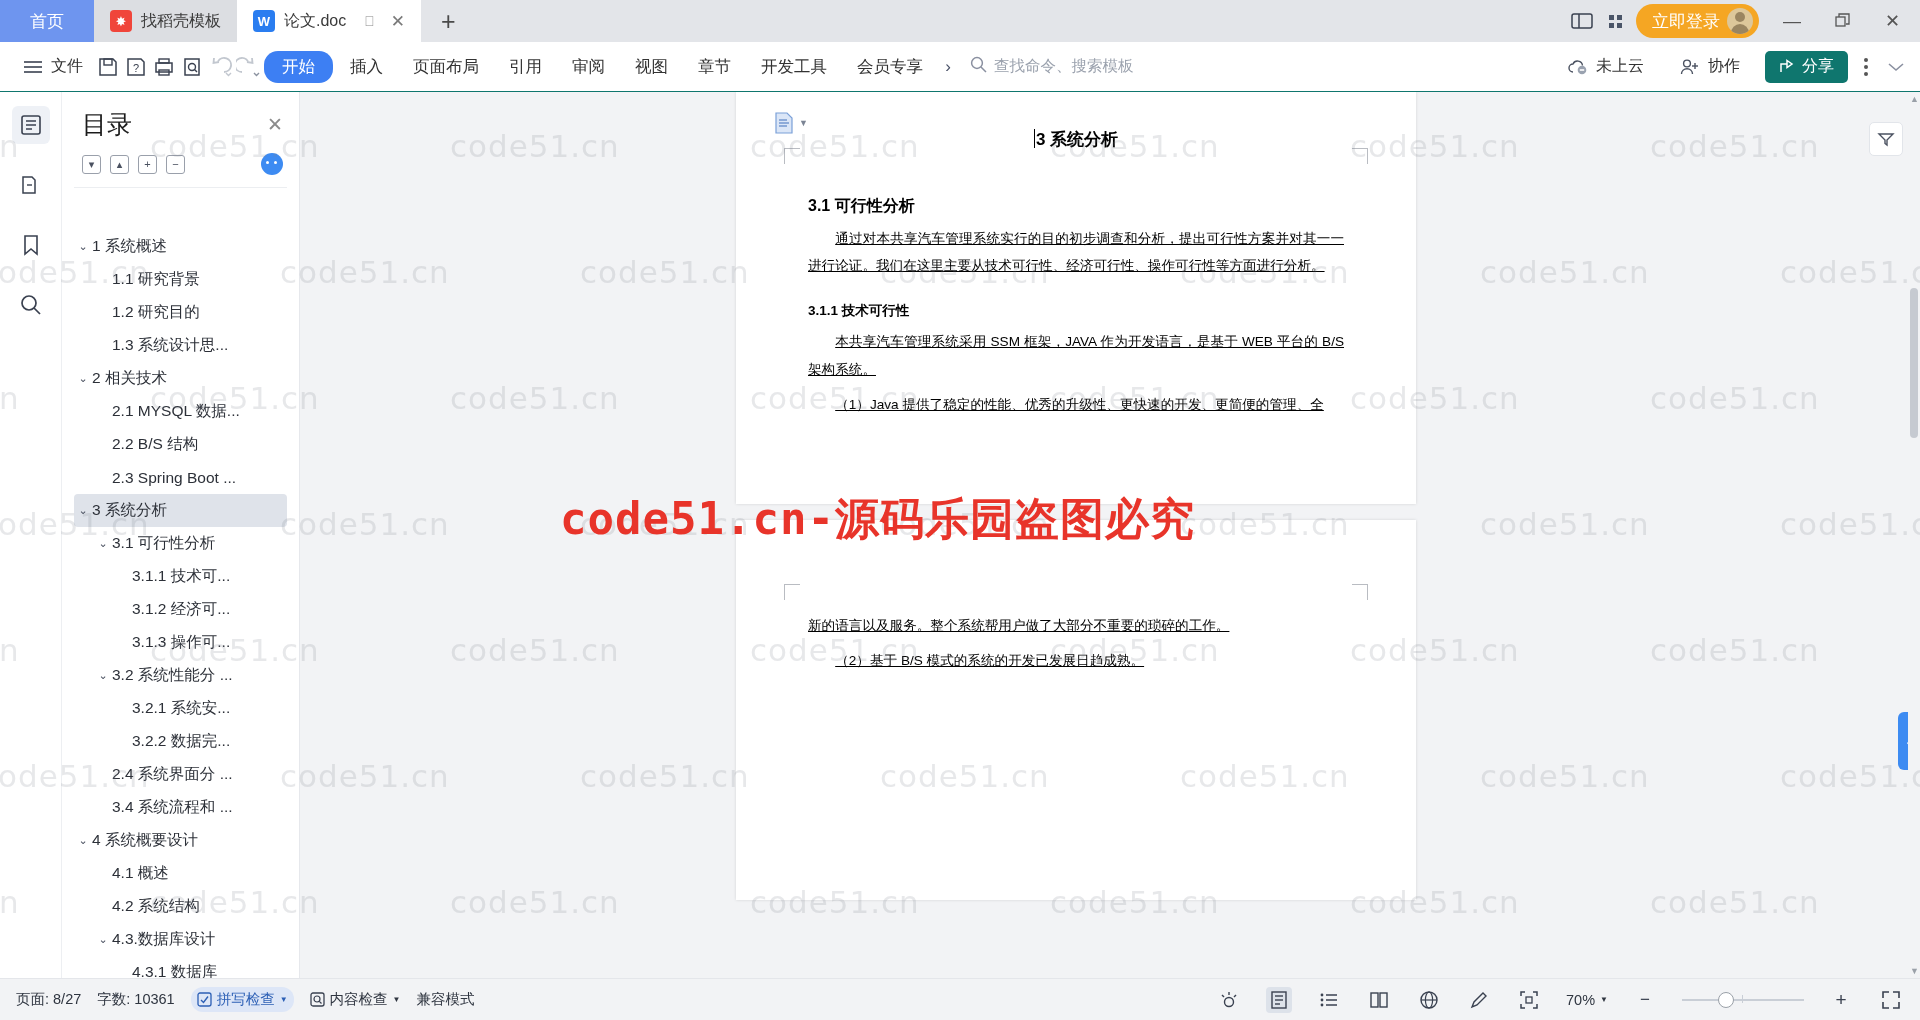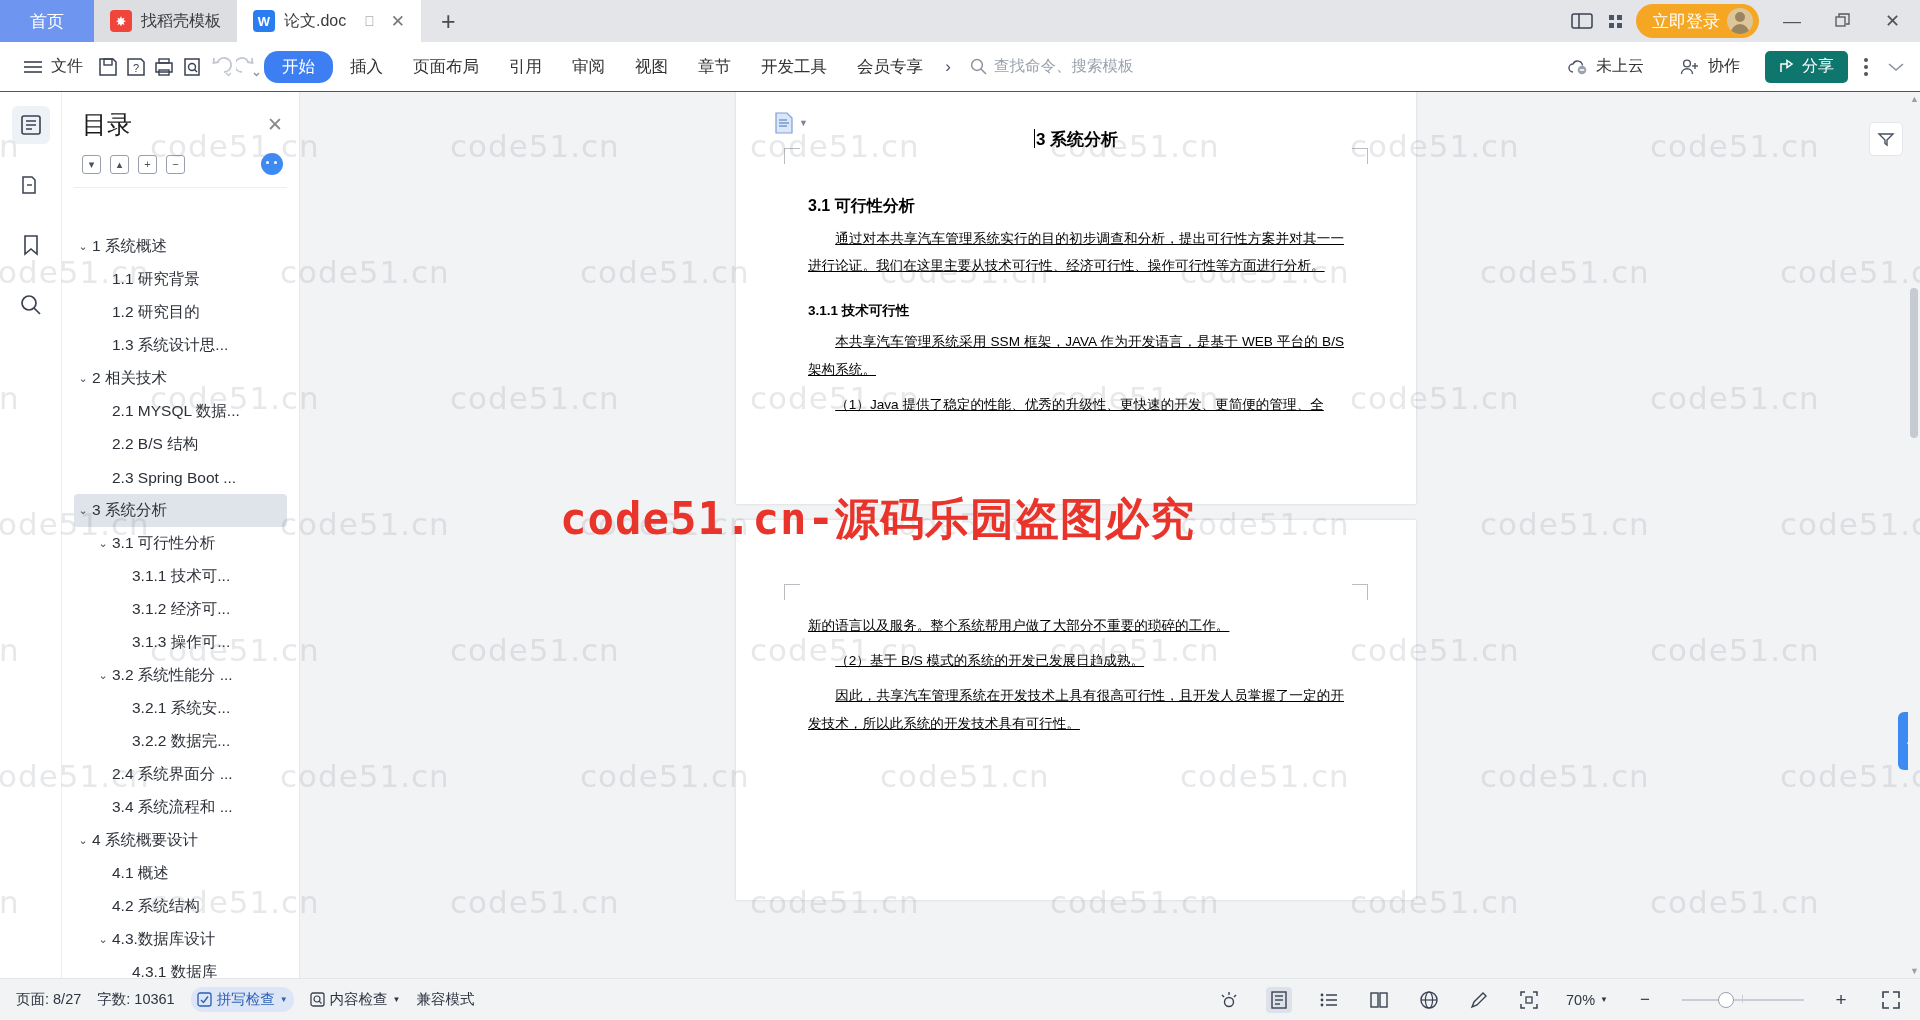--- a/index.html
+++ b/index.html
@@ -50,21 +50,21 @@
   
   .ribbon { height: 50px; background: #fff; display: flex; align-items: center;
             padding: 0 12px; gap: 4px; position: relative; border-bottom: 1px solid #0f766e; }
   .rb-item { display: flex; align-items: center; gap: 6px; font-size: 16px;
              color: #333; padding: 4px 9px; border-radius: 4px; white-space: nowrap; }
   .rb-icon { width: 24px; height: 24px; display:flex; align-items:center; justify-content:center;
              color:#4a5268; }
   .rb-tab { font-size: 16.5px; color: #333; padding: 5px 13px; border-radius: 14px;
             white-space: nowrap; }
   .rb-tab.active { background: #3d7ff3; color: #fff; padding: 5px 18px; }
-  .searchbox { display: flex; align-items: center; gap: 7px; margin-left: 10px;
+  .searchbox { display: flex; gap: 7px; margin-left: 10px;
                color: #9aa1ad; font-size: 15.5px; }
   .ribbon-right { margin-left: auto; display: flex; align-items: center; gap: 16px; }
   .share-btn { background: #0f766e; color: #fff; font-size: 16px; border-radius: 5px;
                height: 32px; padding: 0 14px; display: flex; align-items: center; gap: 6px; }
   .dots { display:flex; flex-direction:column; gap:3px; }
   .dots i { width:4px;height:4px;border-radius:50%;background:#555; display:block;}
   
   .workspace { display: flex; height: calc(1020px - 42px - 50px - 42px); position: relative;
                background: #f2f3f5; }
   .leftrail { width: 62px; background: #fff; display: flex; flex-direction: column;
@@ -479,21 +479,20 @@
       <div class="doc-h3">3.1.1 技术可行性</div>
       <div class="doc-p">本共享汽车管理系统采用 SSM 框架，JAVA 作为开发语言，是基于 WEB 平台的 B/S 架构系统。</div>
       <div class="doc-p">（1）Java 提供了稳定的性能、优秀的升级性、更快速的开发、更简便的管理、全</div>
     </div>
 
     <div class="page p2">
       <div class="corner tl" style="top:64px;"></div>
       <div class="corner tr" style="top:64px;"></div>
       <div class="doc-p noind" style="margin-top:0;">新的语言以及服务。整个系统帮用户做了大部分不重要的琐碎的工作。</div>
       <div class="doc-p">（2）基于 B/S 模式的系统的开发已发展日趋成熟。</div>
-      <div class="doc-p">因此，共享汽车管理系统在开发技术上具有很高可行性，且开发人员掌握了一定的开发技术，所以此系统的开发技术具有可行性。</div>
     </div>
 
   </div>
 
   <div class="rightrail">
     <div class="rr-btn">
       <svg width="18" height="16" viewBox="0 0 18 16">
           <polygon points="2,3 16,3 10,9 10,14 8,12.5 8,9" fill="none" stroke="#4a5160" stroke-width="1.4"></polygon>
         </svg>
     </div>

